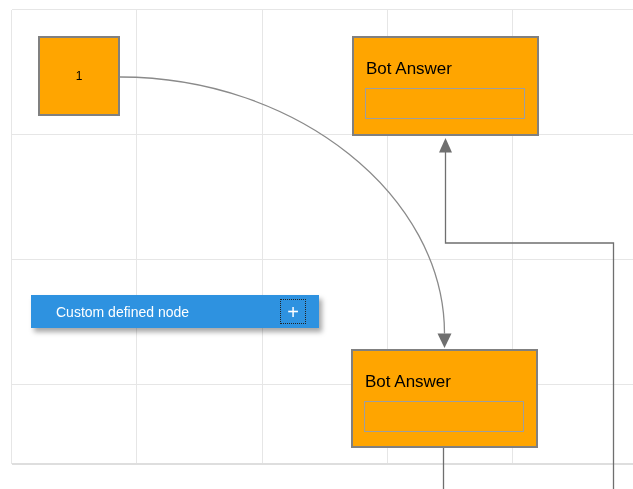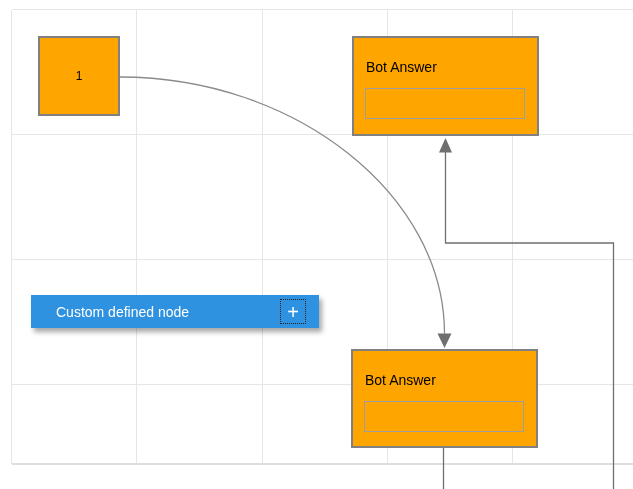--- a/index.html
+++ b/index.html
@@ -64,21 +64,21 @@
   .bot-node {
     width: 187px;
     height: 100px;
   }
   .bot-node.top    { left: 352px; top: 36px; }
   .bot-node.bottom { left: 351px; top: 349px; height: 99px; }
   .bot-title {
     position: absolute;
     left: 12px;
     top: 21px;
-    font-size: 14px;
+    font-size: 17px;
     color: #000;
     white-space: nowrap;
   }
   .bot-input-box {
     position: absolute;
     left: 11px;
     top: 50px;
     width: 160px;
     height: 31px;
     box-sizing: border-box;

